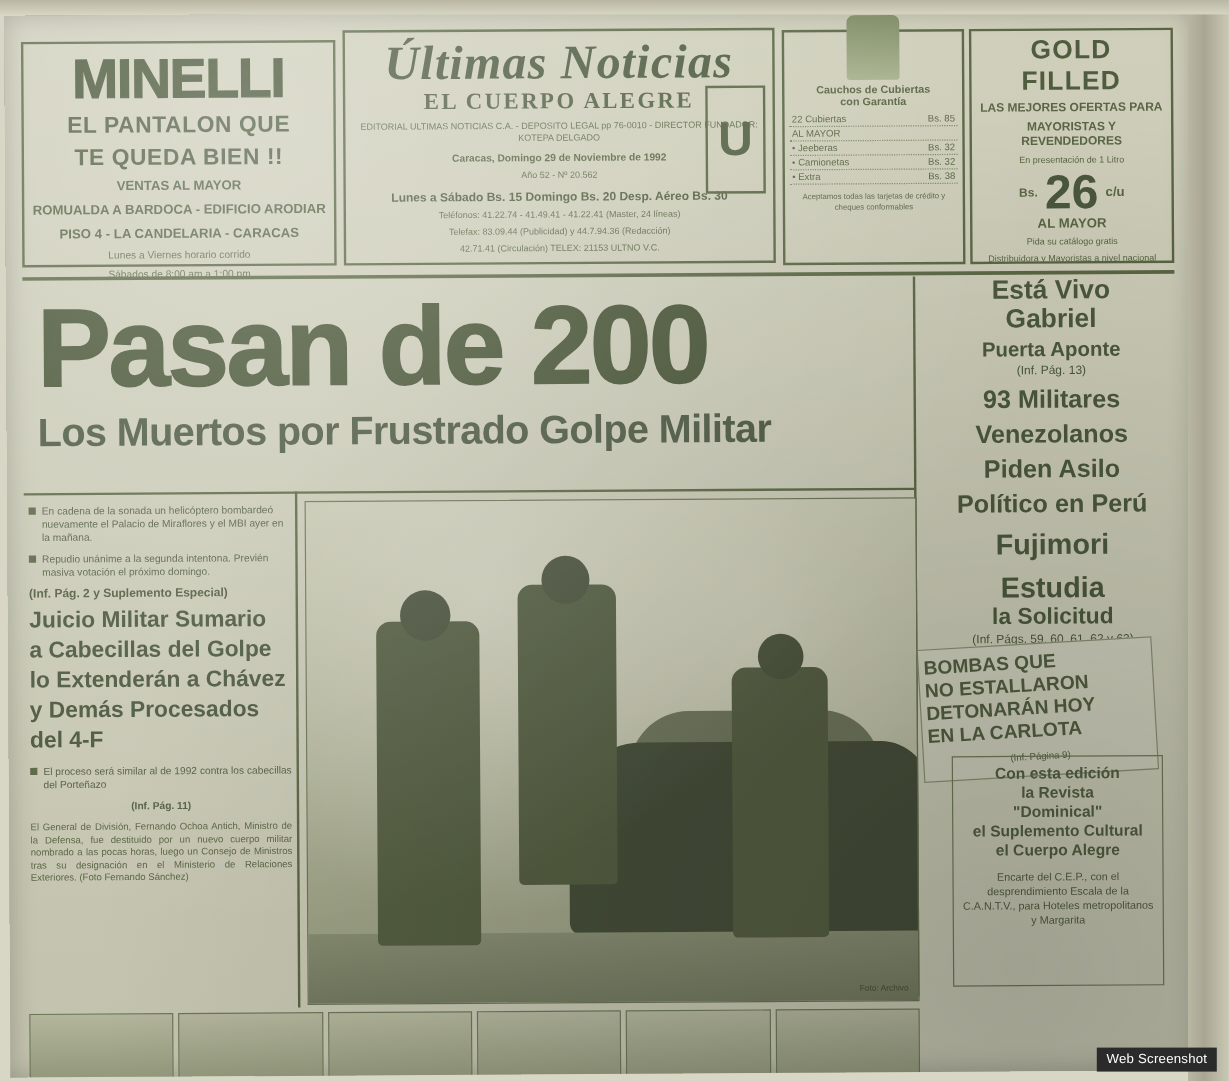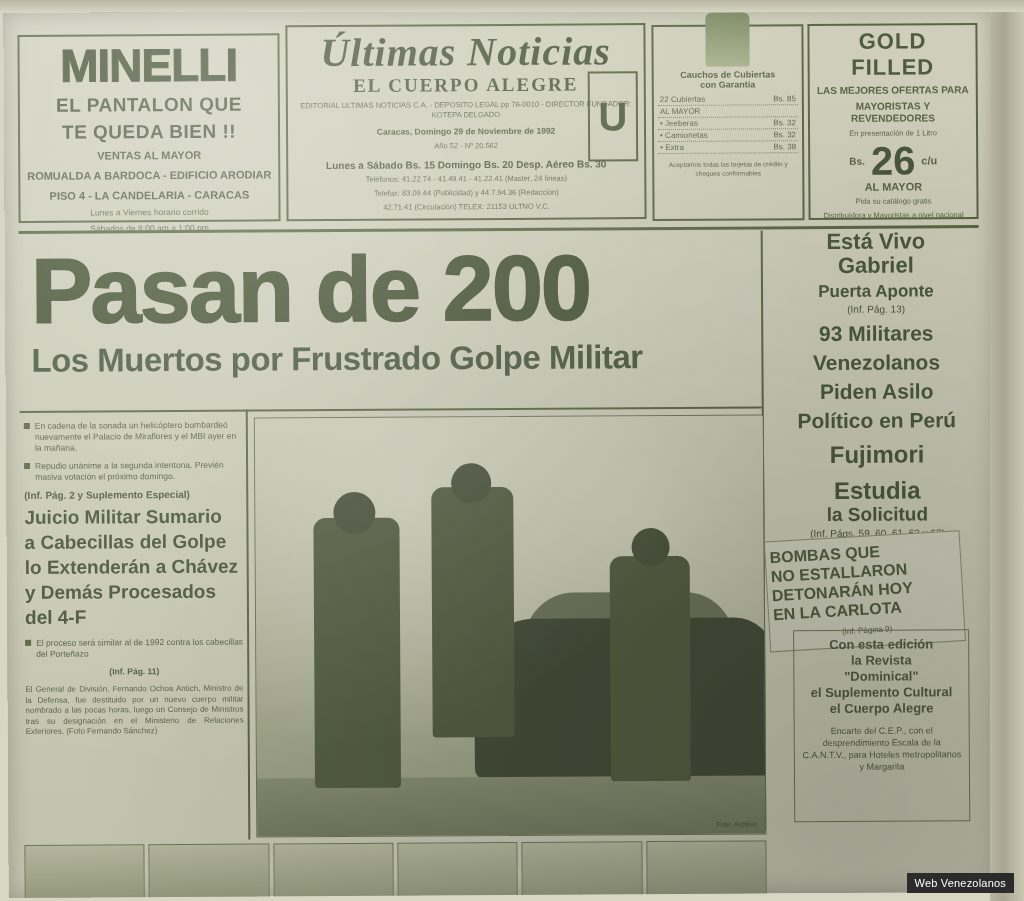--- a/index.html
+++ b/index.html
@@ -318,14 +318,14 @@
       <div class="thumb"></div>
       <div class="thumb"></div>
       <div class="thumb"></div>
     </div>
 
   </div>
 
   <div class="edge-right"></div>
   <div class="edge-top"></div>
 
-  <div class="watermark">Web Venezolanos</div>
+  <div class="watermark">Web Screenshot</div>
 </div>
 
 </body></html>

